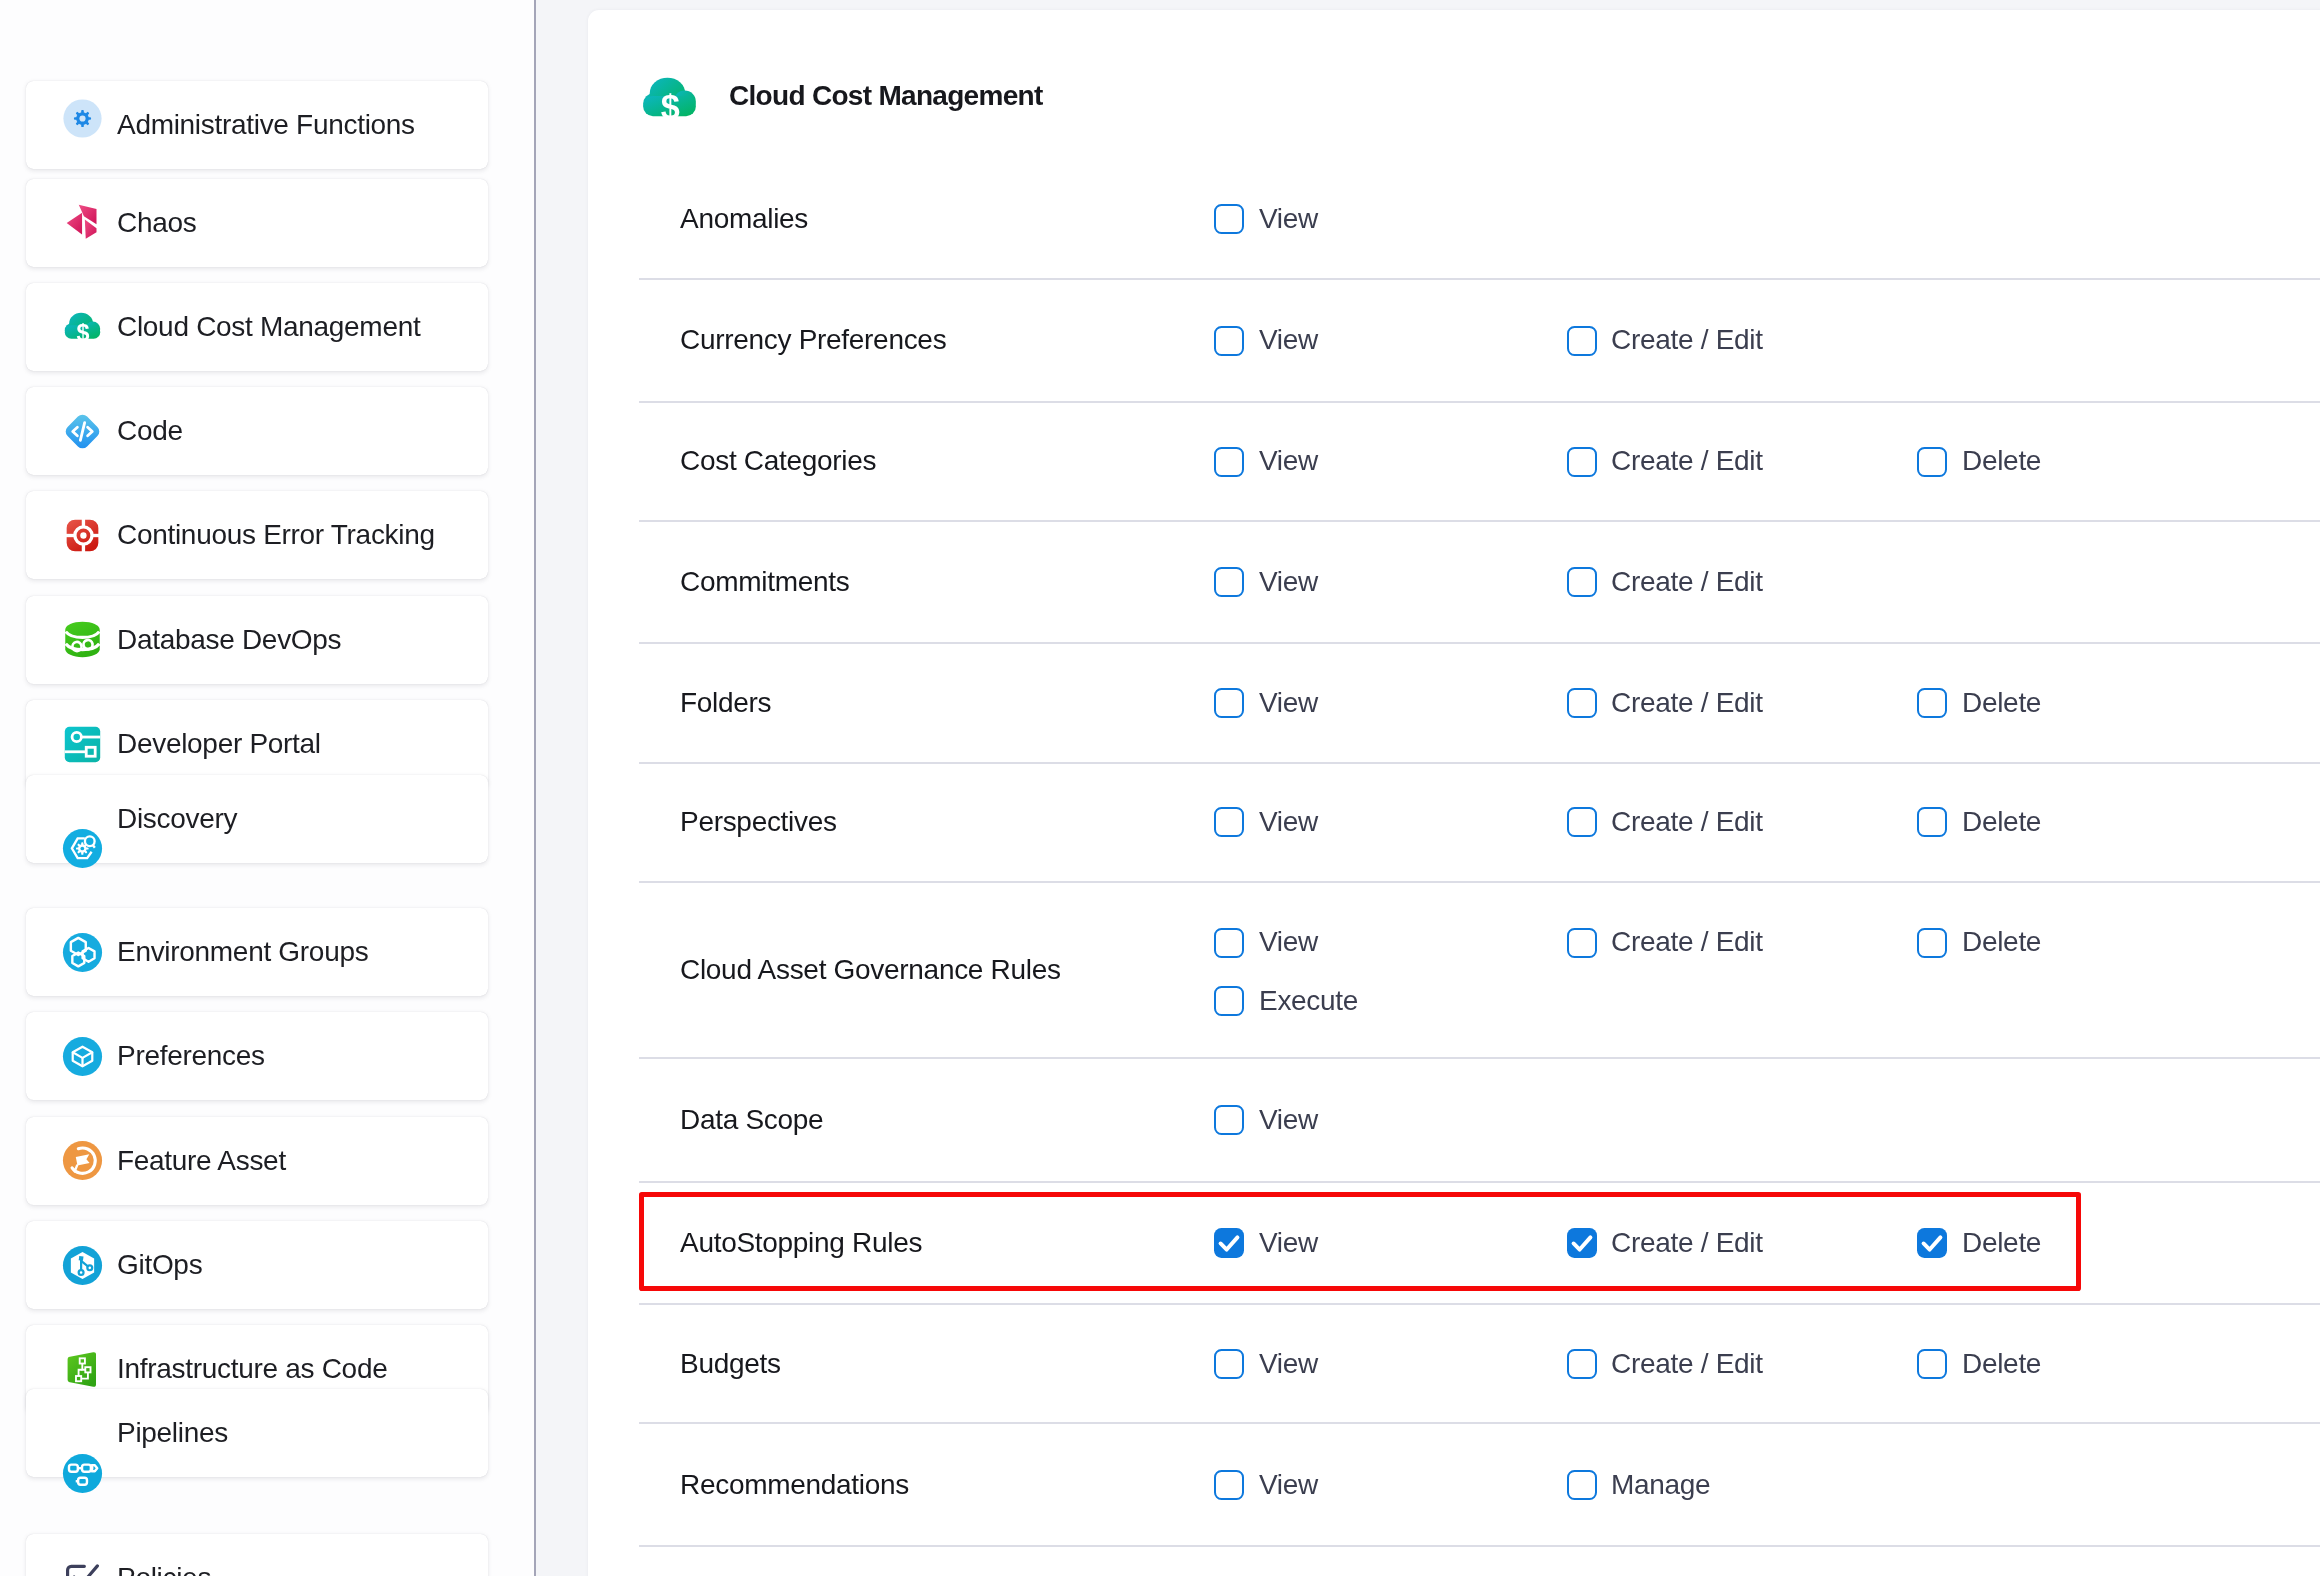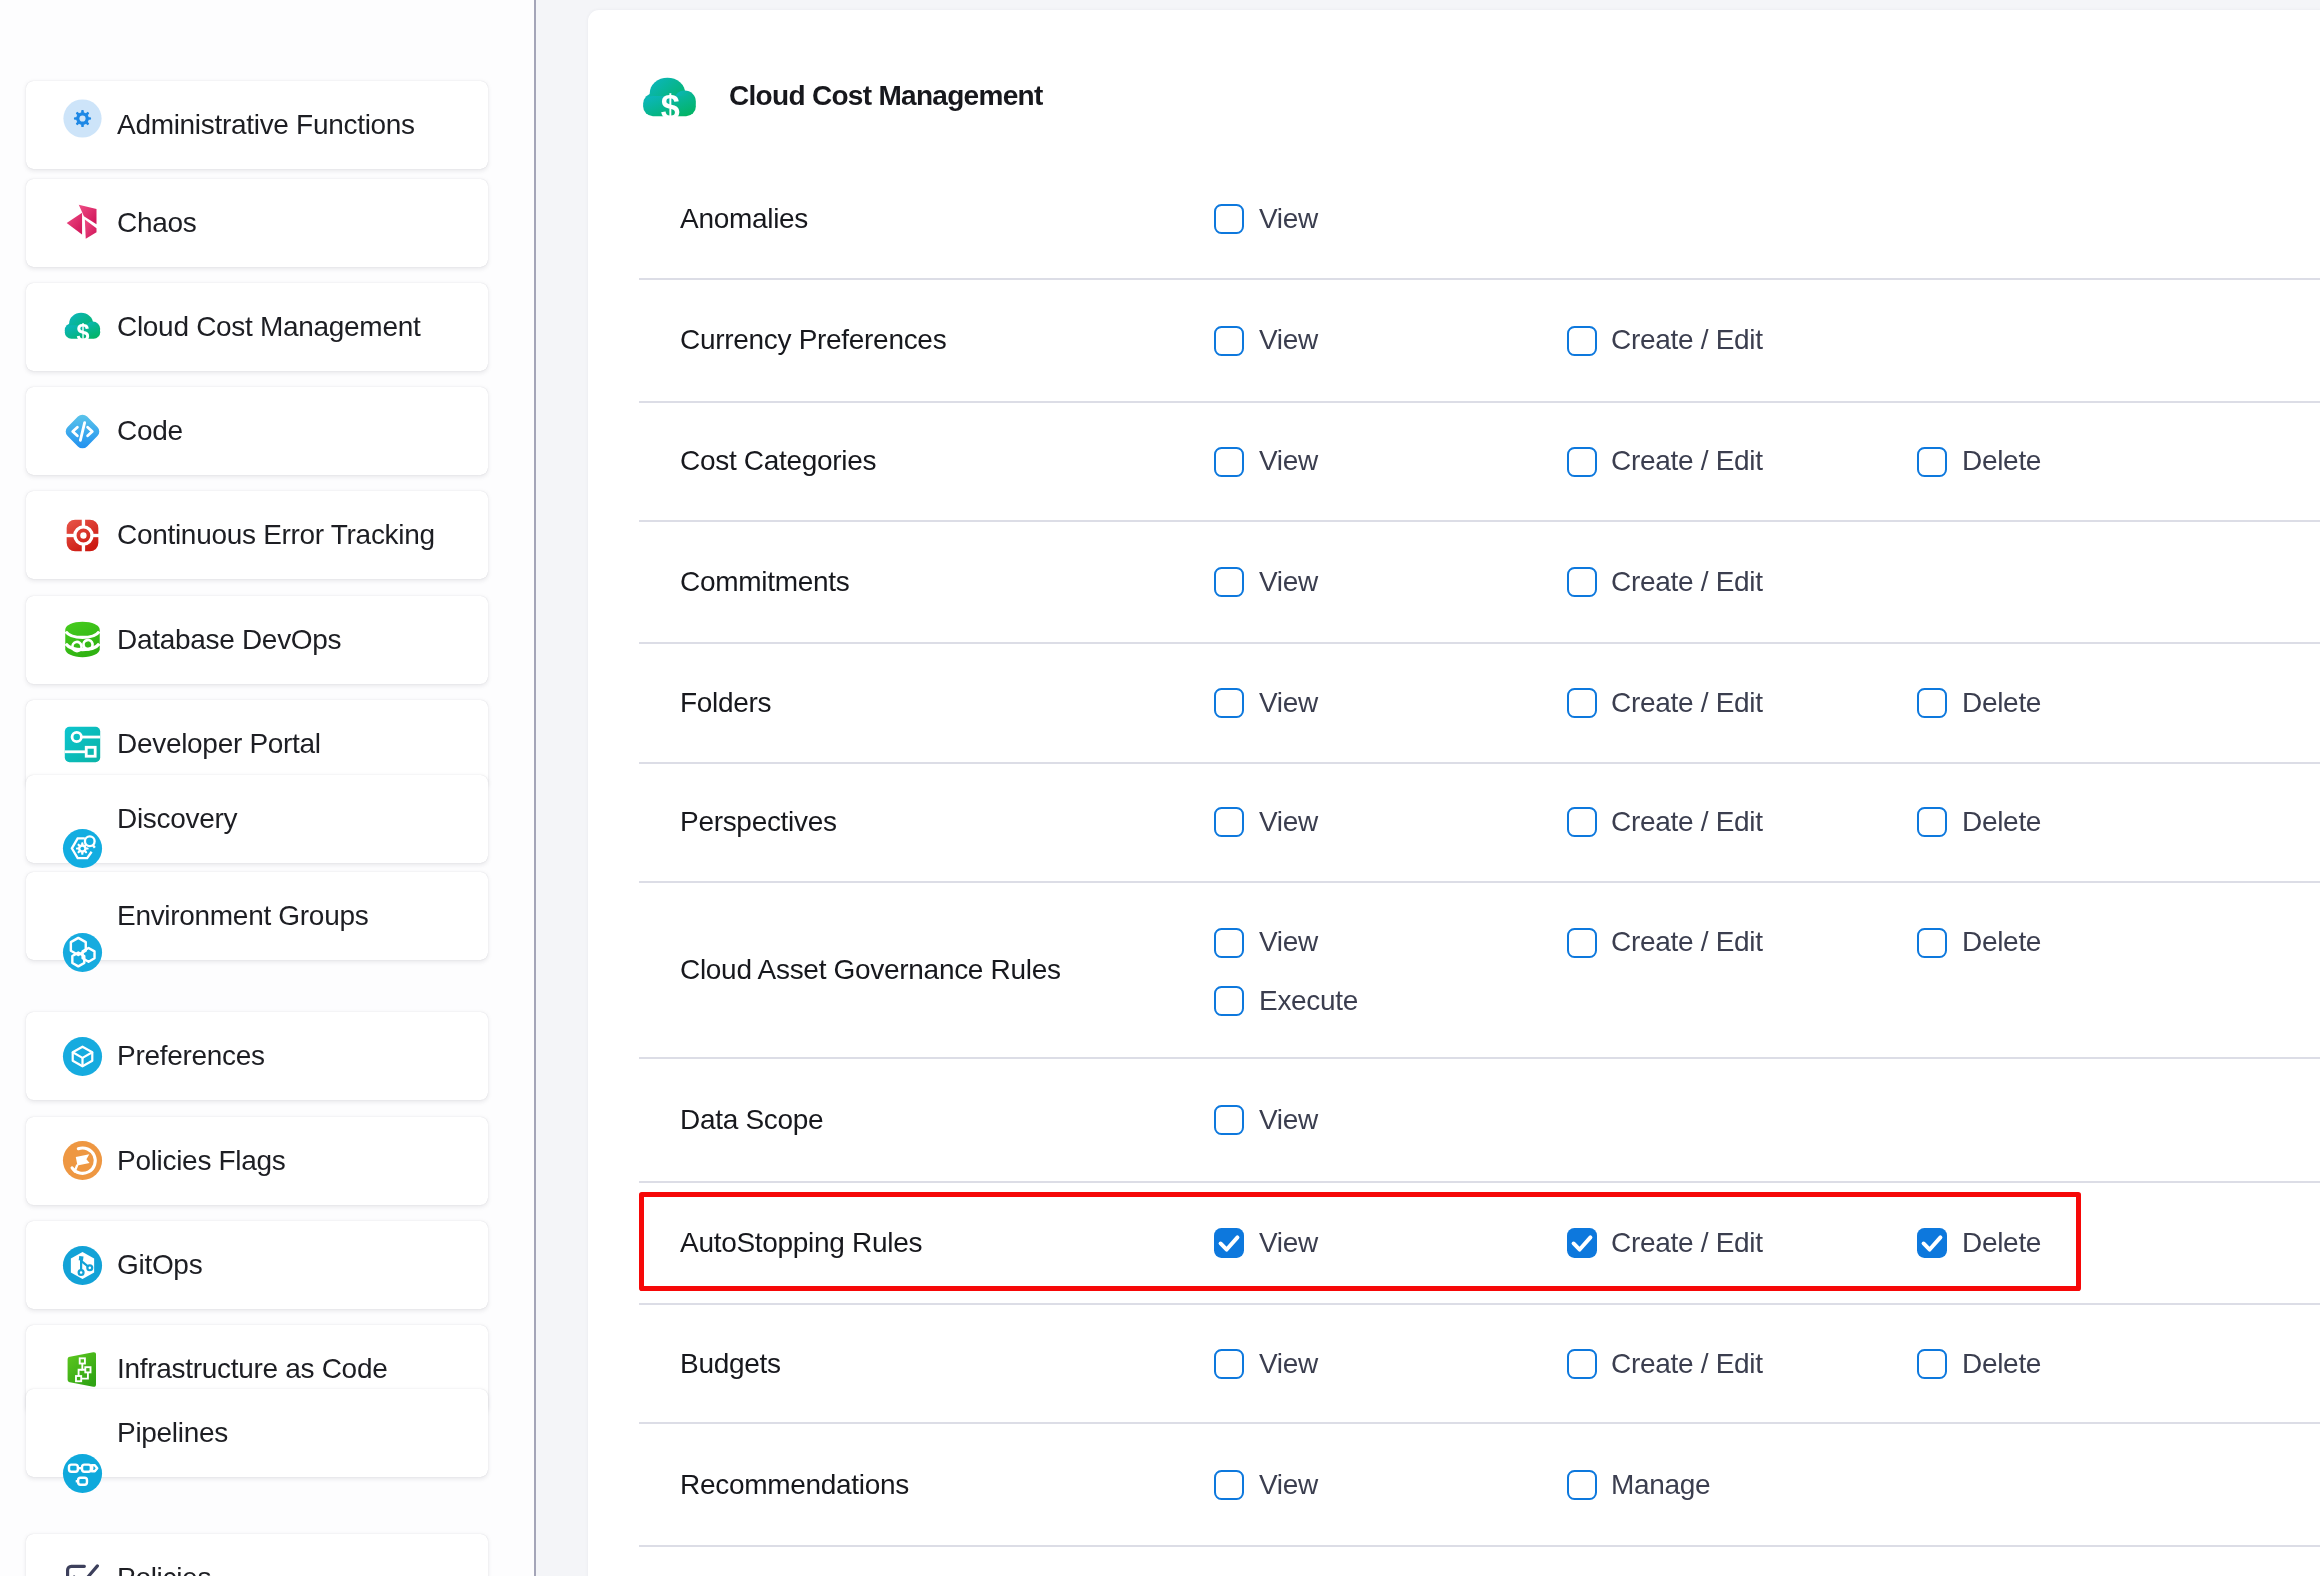--- a/index.html
+++ b/index.html
@@ -262,21 +262,21 @@
     </g>
     <g fill="#fff">
       <rect x="20.6" y="15.2" width="2.4" height="13.6" rx="1" transform="rotate(0 21.8 22)"></rect>
       <rect x="20.6" y="15.2" width="2.4" height="13.6" rx="1" transform="rotate(45 21.8 22)"></rect>
       <rect x="20.6" y="15.2" width="2.4" height="13.6" rx="1" transform="rotate(90 21.8 22)"></rect>
       <rect x="20.6" y="15.2" width="2.4" height="13.6" rx="1" transform="rotate(135 21.8 22)"></rect>
       <circle cx="21.8" cy="22" r="4.6"></circle>
     </g>
     <circle cx="21.8" cy="22" r="2" fill="#12ade1"></circle>
   </svg>
-<div class="card" style="top:872px">
+<div class="card" style="top:908px">
     <div class="lbl">Environment Groups</div>
   </div>
 <svg class="ic" style="left:62px;top:932px" width="41" height="41" viewBox="0 0 44 44">
     <circle cx="22" cy="22" r="21" fill="#16abdf"></circle>
     <g stroke="#fff" stroke-width="2.6" fill="none" stroke-linejoin="round">
       <polygon points="25.5,20.1 17.5,24.7 9.5,20.1 9.5,10.9 17.5,6.3 25.5,10.9"></polygon>
       <polygon points="34.9,28.2 28.5,31.9 22.1,28.2 22.1,20.8 28.5,17.1 34.9,20.8"></polygon>
       <polygon points="23.9,33.2 17.5,36.9 11.1,33.2 11.1,25.8 17.5,22.1 23.9,25.8"></polygon>
     </g>
   </svg>
@@ -285,21 +285,21 @@
   </div>
 <svg class="ic" style="left:62px;top:1036px" width="41" height="41" viewBox="0 0 44 44">
     <circle cx="22" cy="22" r="21" fill="#16abdf"></circle>
     <g stroke="#fff" stroke-width="2.4" fill="none" stroke-linejoin="round">
       <path d="M22 11.5 L32.5 17.5 L22 23.5 L11.5 17.5 Z"></path>
       <path d="M11.5 17.5 L11.5 26.5 L22 32.5 L32.5 26.5 L32.5 17.5"></path>
       <path d="M22 23.5 L22 32.5"></path>
     </g>
   </svg>
 <div class="card" style="top:1117px">
-    <div class="lbl">Policies Flags</div>
+    <div class="lbl">Feature Asset</div>
   </div>
 <svg class="ic" style="left:62px;top:1140px" width="41" height="41" viewBox="0 0 44 44">
     <circle cx="22" cy="22" r="21" fill="#ee9742"></circle>
     <path d="M17.5 9.4 A13.6 13.6 0 1 1 10.8 29.8" stroke="#fff" stroke-width="3.3" fill="none" stroke-linecap="round"></path>
     <path d="M14.8 18.2 L29.3 15.4 L26.2 20.6 L29.6 24.6 L16.6 27.4 Z" fill="#fff"></path>
     <path d="M16.2 27.2 L13.6 33.8" stroke="#fff" stroke-width="2.5" fill="none" stroke-linecap="round"></path>
   </svg>
 <div class="card" style="top:1221px">
     <div class="lbl">GitOps</div>
   </div>

